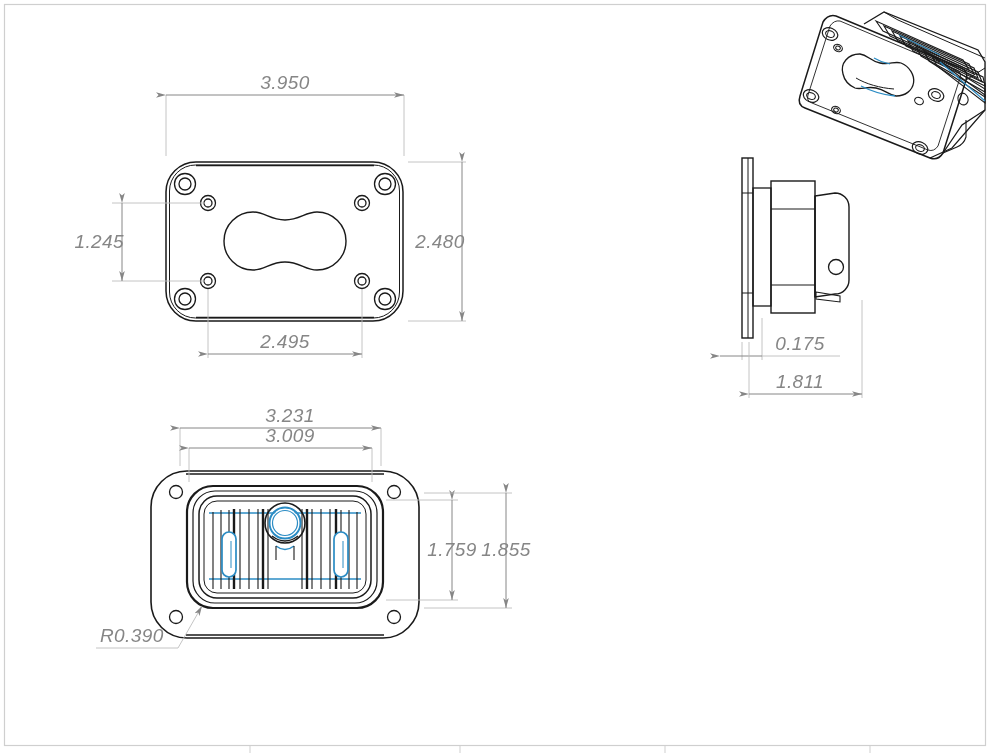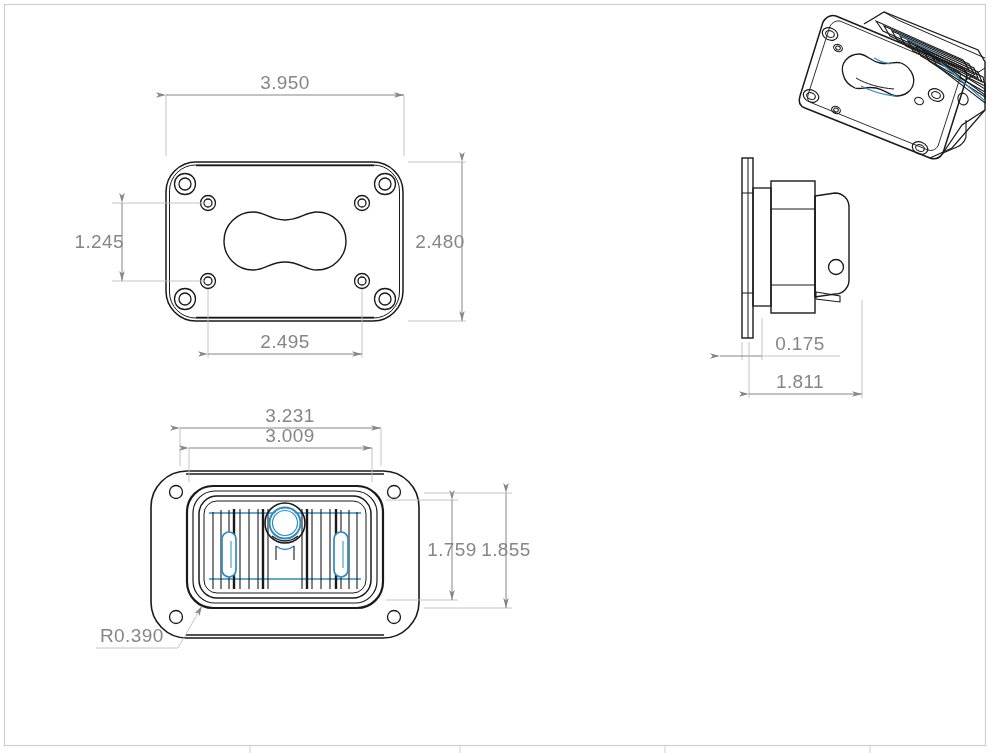--- a/index.html
+++ b/index.html
@@ -2,21 +2,21 @@
 <html><head>
 <meta charset="utf-8">
 <title>Technical Drawing</title>
 <style>
   html,body{margin:0;padding:0;background:#ffffff;}
   body{
     width:991px;height:753px;overflow:hidden;
     font-family:"Liberation Sans","DejaVu Sans",sans-serif;
     position:relative;
   }
-  #sheet{position:absolute;left:0;top:0;width:991px;height:536px;}
+  #sheet{position:absolute;left:0;top:0;width:991px;height:536px;font-style:italic;}
   svg{display:block;}
   .dimtext{
     font-family:"Liberation Sans","DejaVu Sans",sans-serif;
     font-size:19px;fill:#868686;letter-spacing:0.4px;
   }
 </style>
 </head>
 <body>
 
 <div id="sheet">

